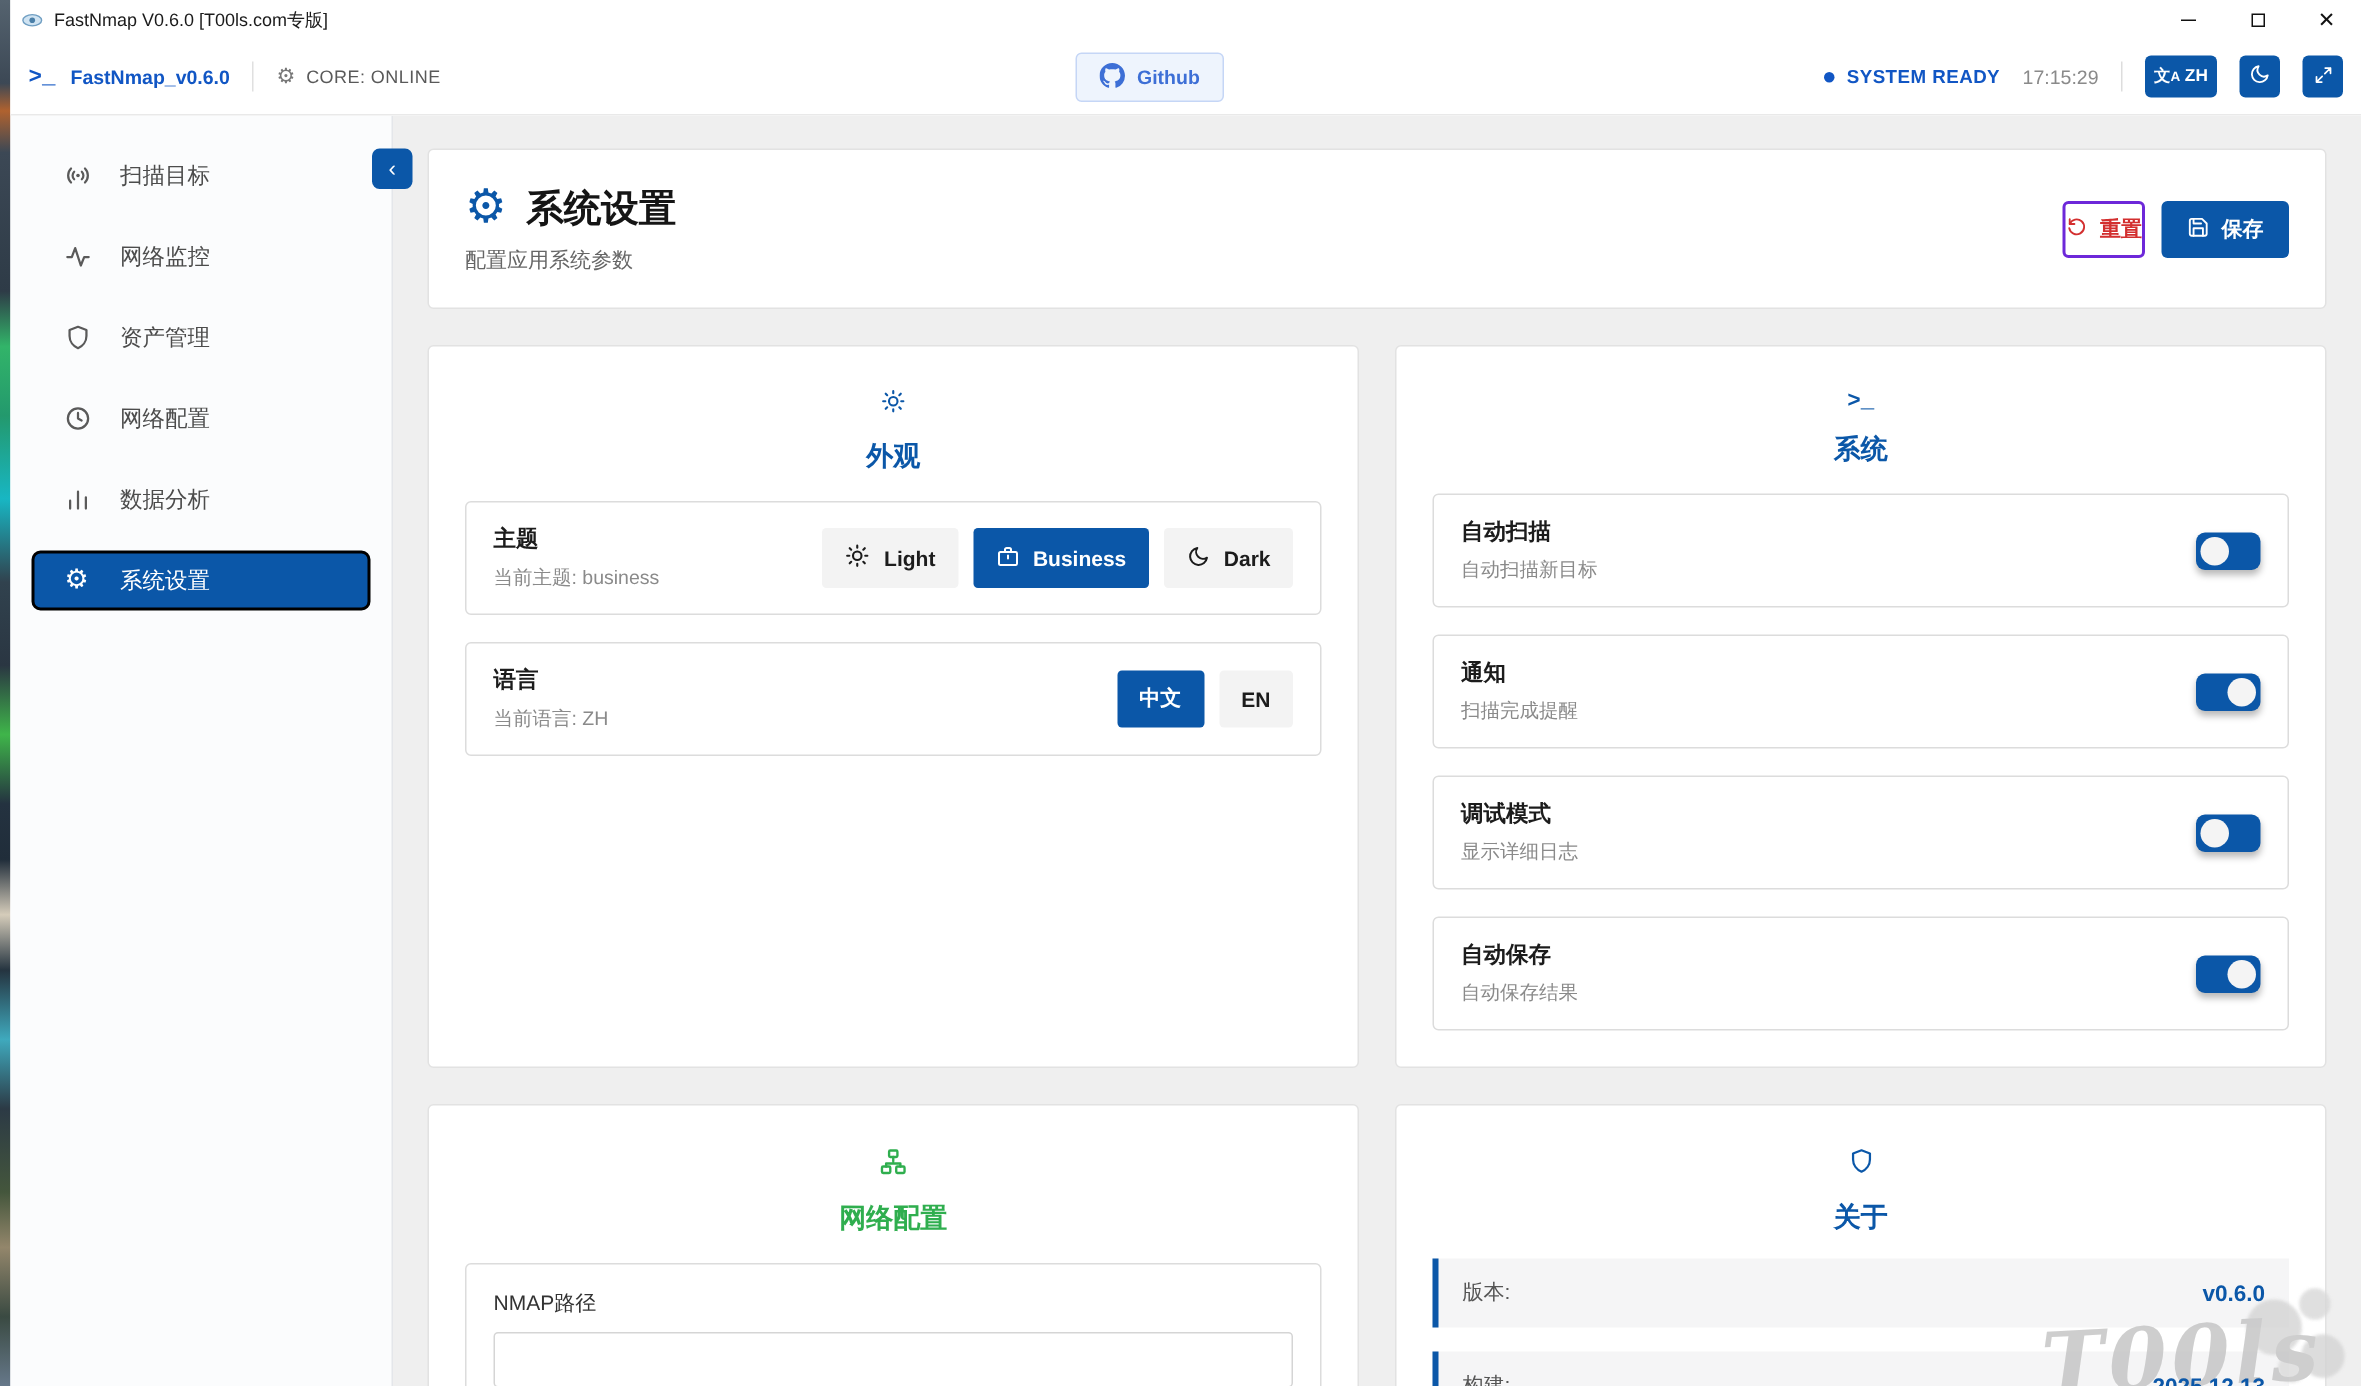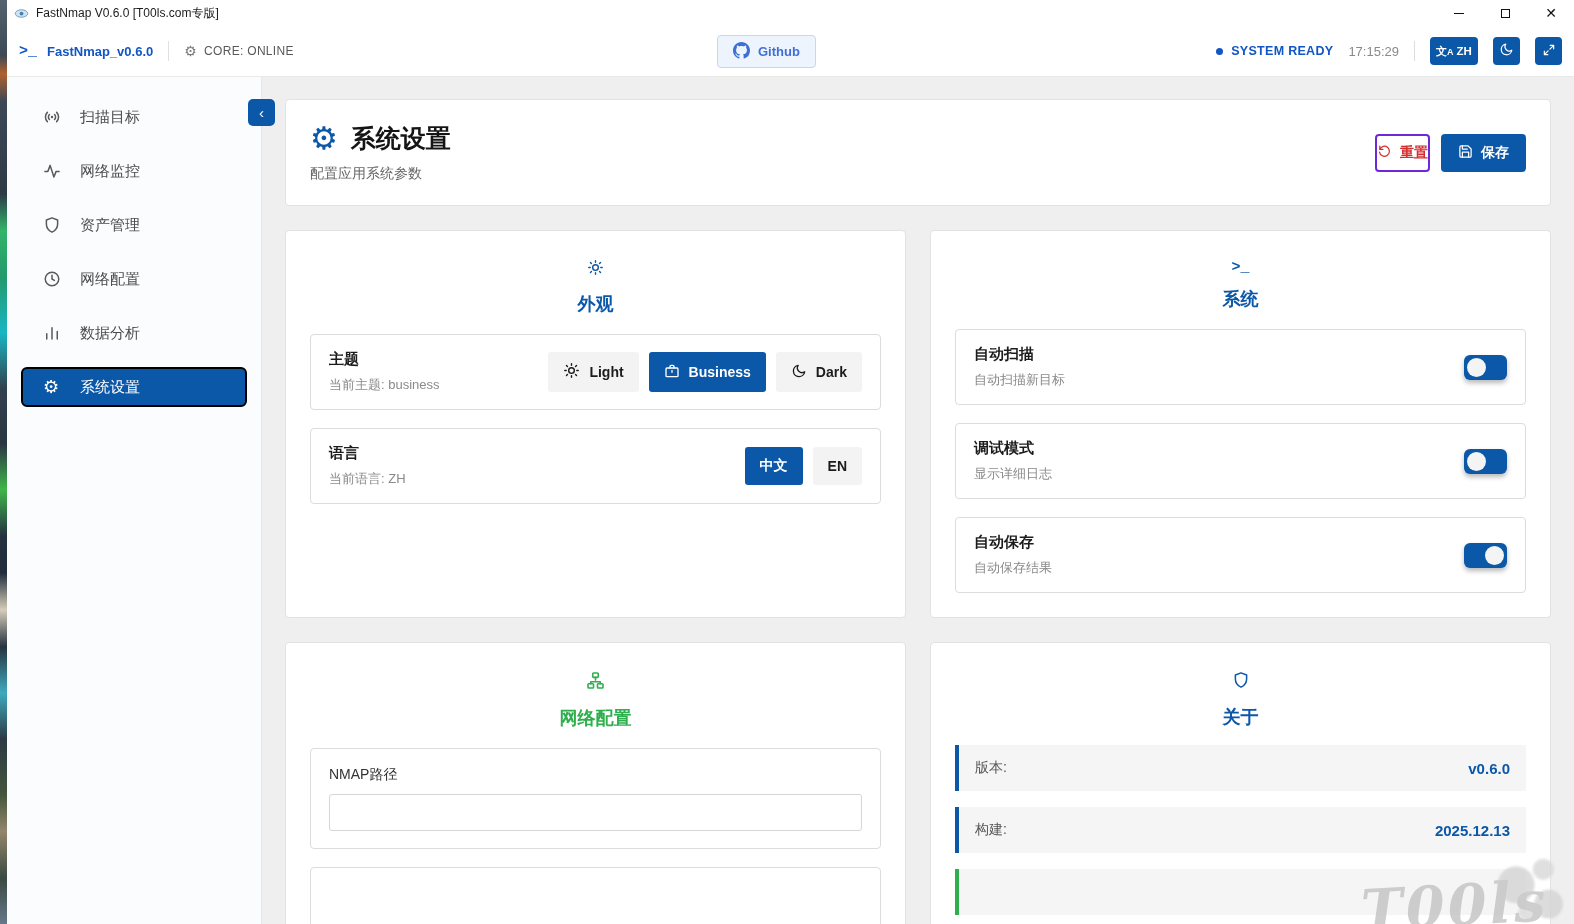--- a/index.html
+++ b/index.html
@@ -322,20 +322,29 @@
                   <div>
                     <div class="sr-label">自动扫描</div>
                     <div class="sr-desc">自动扫描新目标</div>
                   </div>
                   <div class="toggle">
                     <span class="knob"></span>
                   </div>
                 </div>
                 <div class="setting-row">
                   <div>
+                    <div class="sr-label">通知</div>
+                    <div class="sr-desc">扫描完成提醒</div>
+                  </div>
+                  <div class="toggle on">
+                    <span class="knob"></span>
+                  </div>
+                </div>
+                <div class="setting-row">
+                  <div>
                     <div class="sr-label">调试模式</div>
                     <div class="sr-desc">显示详细日志</div>
                   </div>
                   <div class="toggle">
                     <span class="knob"></span>
                   </div>
                 </div>
                 <div class="setting-row">
                   <div>
                     <div class="sr-label">自动保存</div>

